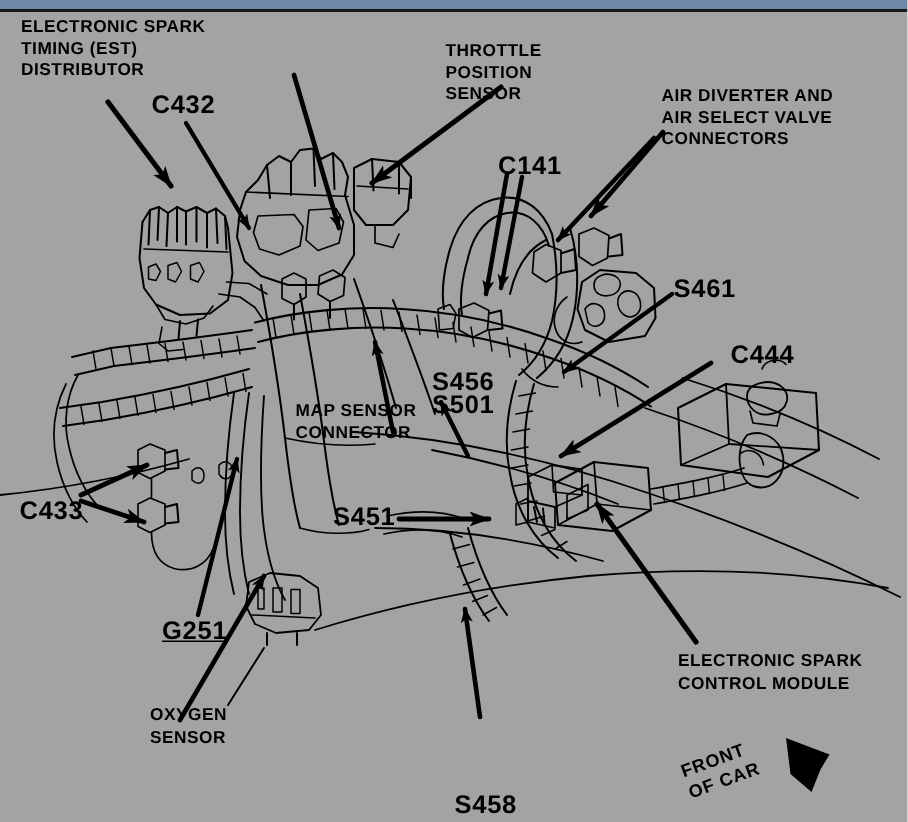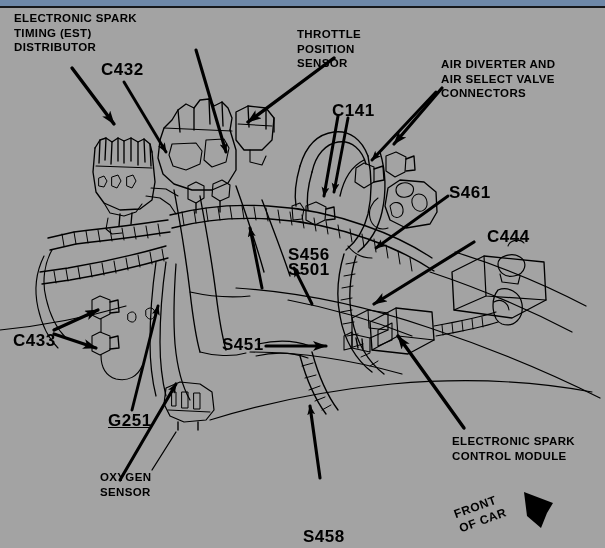--- a/index.html
+++ b/index.html
@@ -274,20 +274,22 @@
 AIR SELECT VALVE
 CONNECTORS</div>
 
   <div class="lbl code" style="left:101px; top:63px;">C432</div>
   <div class="lbl code" style="left:332px; top:104px;">C141</div>
   <div class="lbl code" style="left:449px; top:186px;">S461</div>
   <div class="lbl code" style="left:477px; top:230px;margin-left:10px;">C444</div>
   <div class="lbl code" style="left:288px; top:248px;">S456</div>
   <div class="lbl code" style="left:288px; top:263px;">S501</div>
 
+  <div class="lbl" style="left:197px; top:267px;">MAP SENSOR
+CONNECTOR</div>
 
   <div class="lbl code" style="left:13px; top:334px;">C433</div>
   <div class="lbl code" style="left:222px; top:338px;">S451</div>
   <div class="lbl code" style="left:108px; top:414px;text-decoration:underline;">G251</div>
   <div class="lbl code" style="left:303px; top:483px;margin-top:47px;">S458</div>
 
   <div class="lbl" style="left:100px; top:470px;">OXYGEN
 SENSOR</div>
   <div class="lbl" style="left:452px; top:434px;">ELECTRONIC SPARK
 CONTROL MODULE</div>

